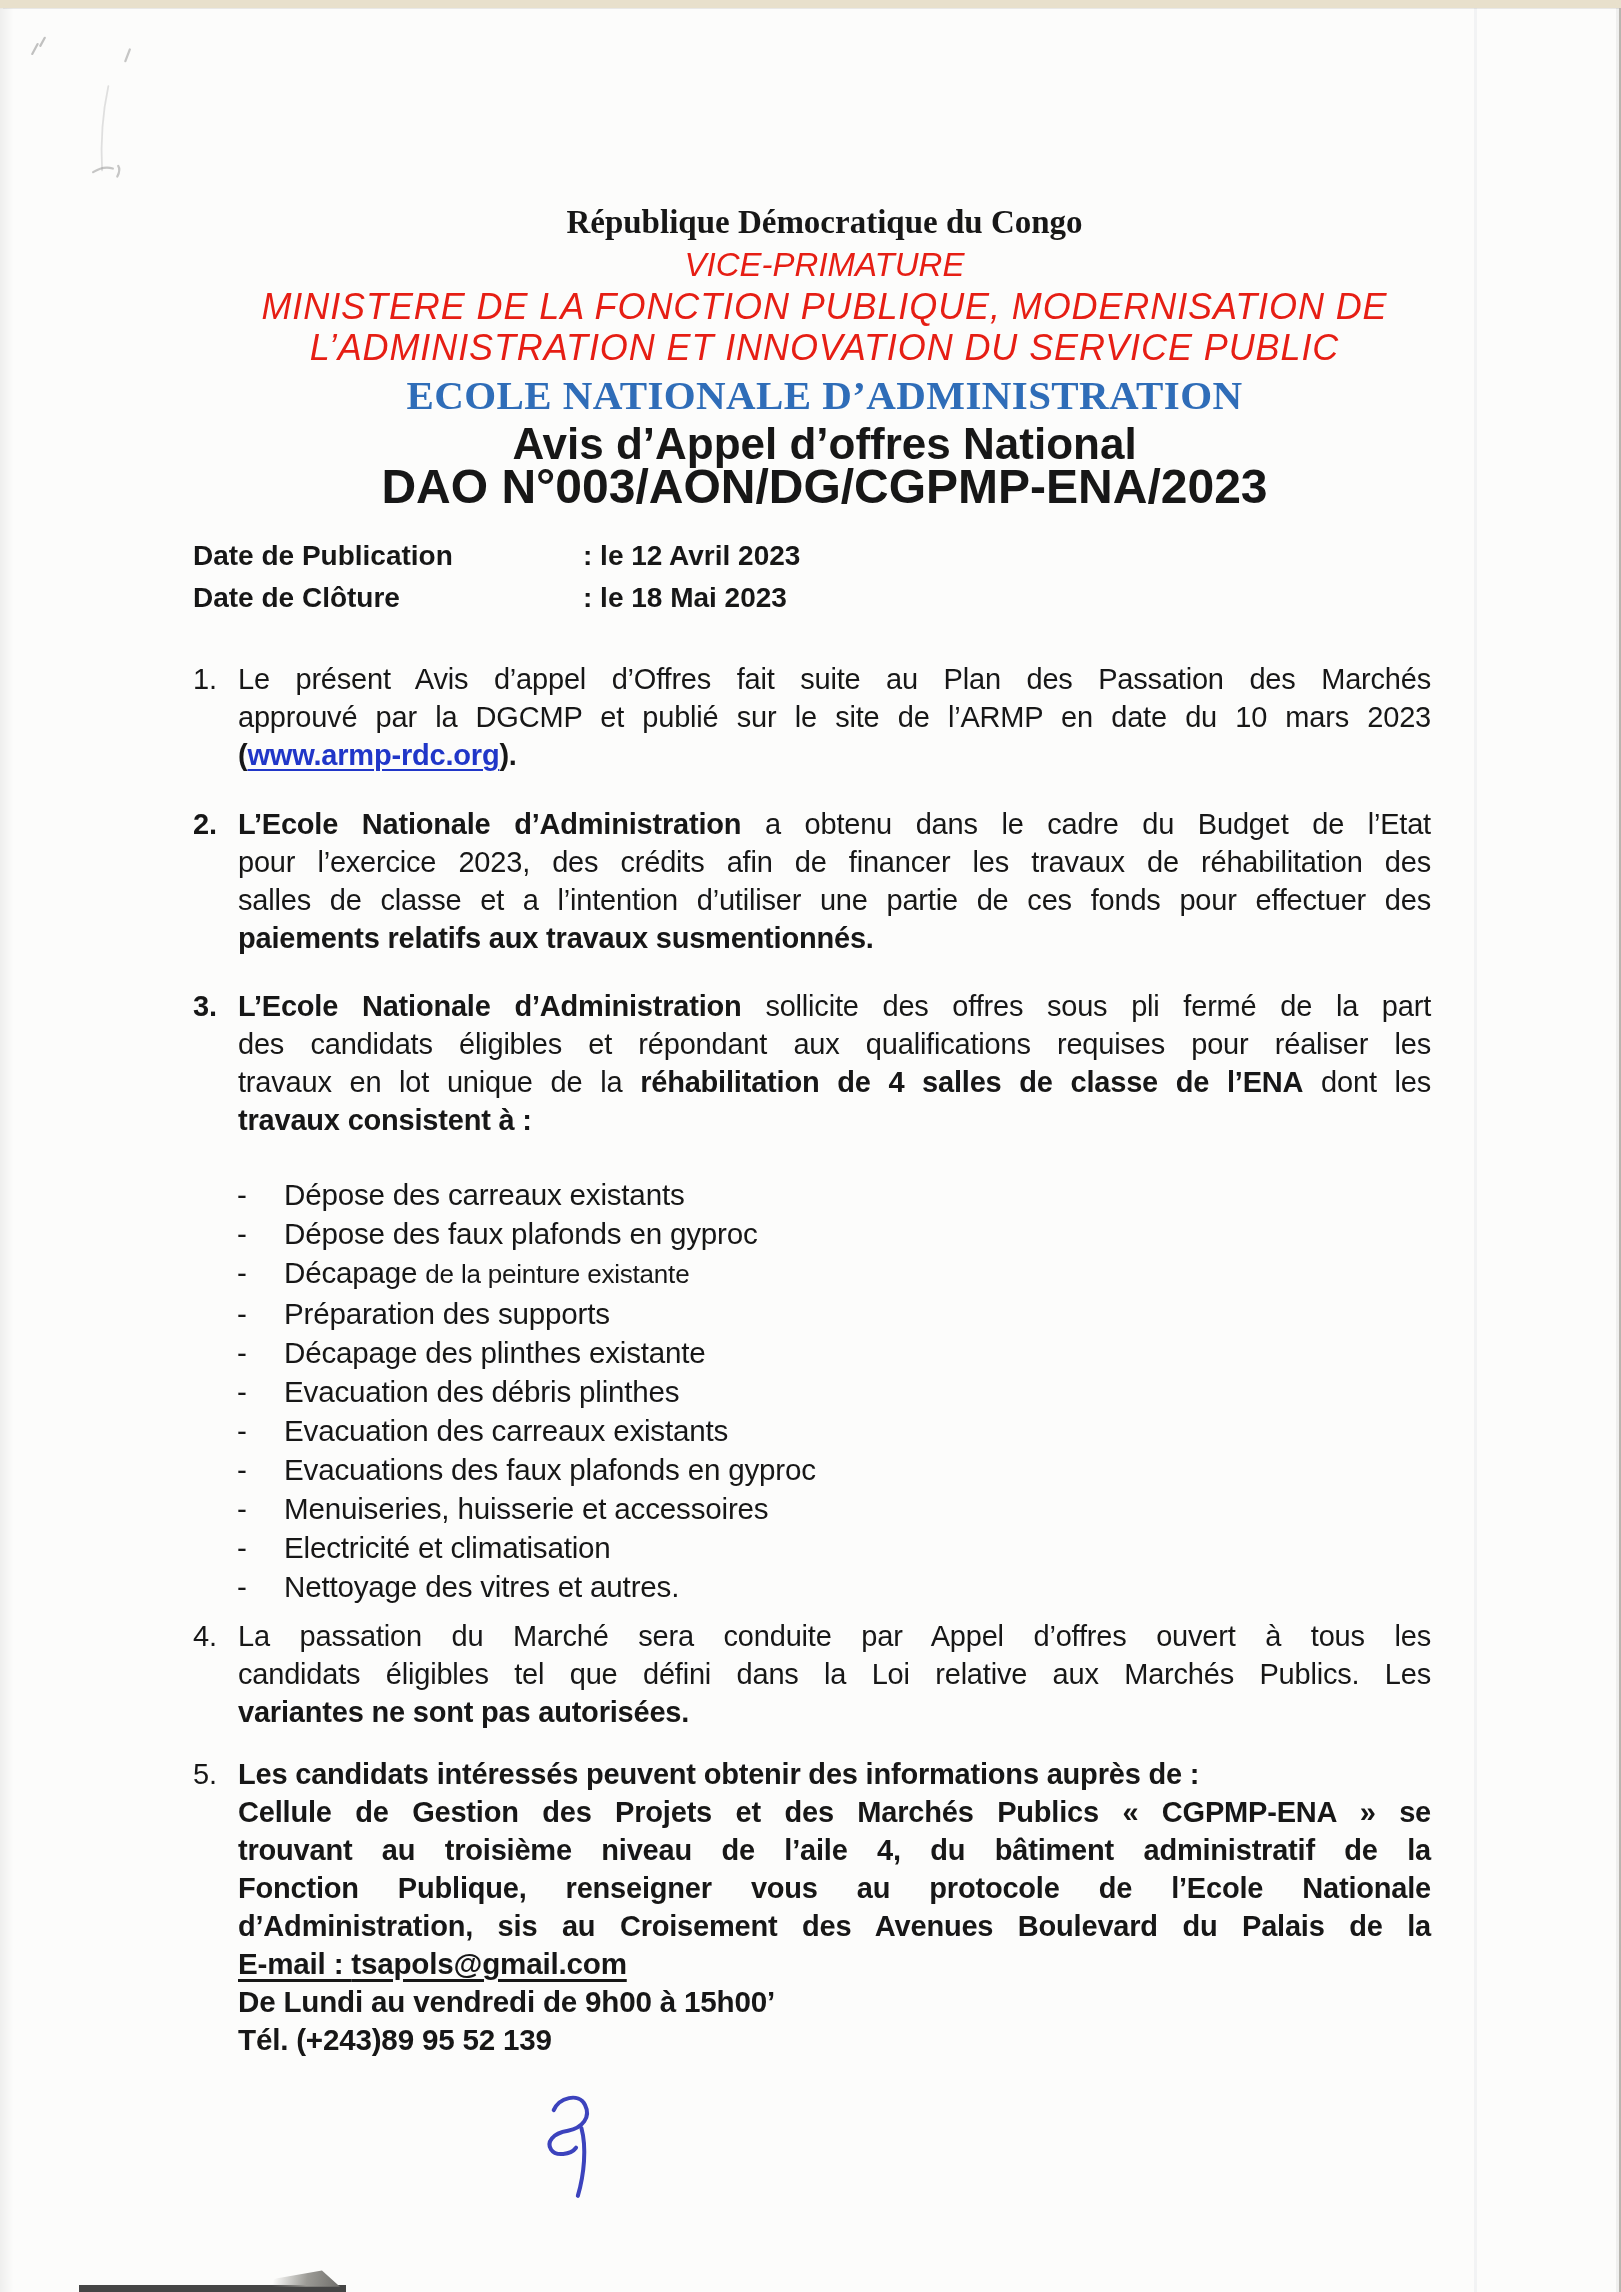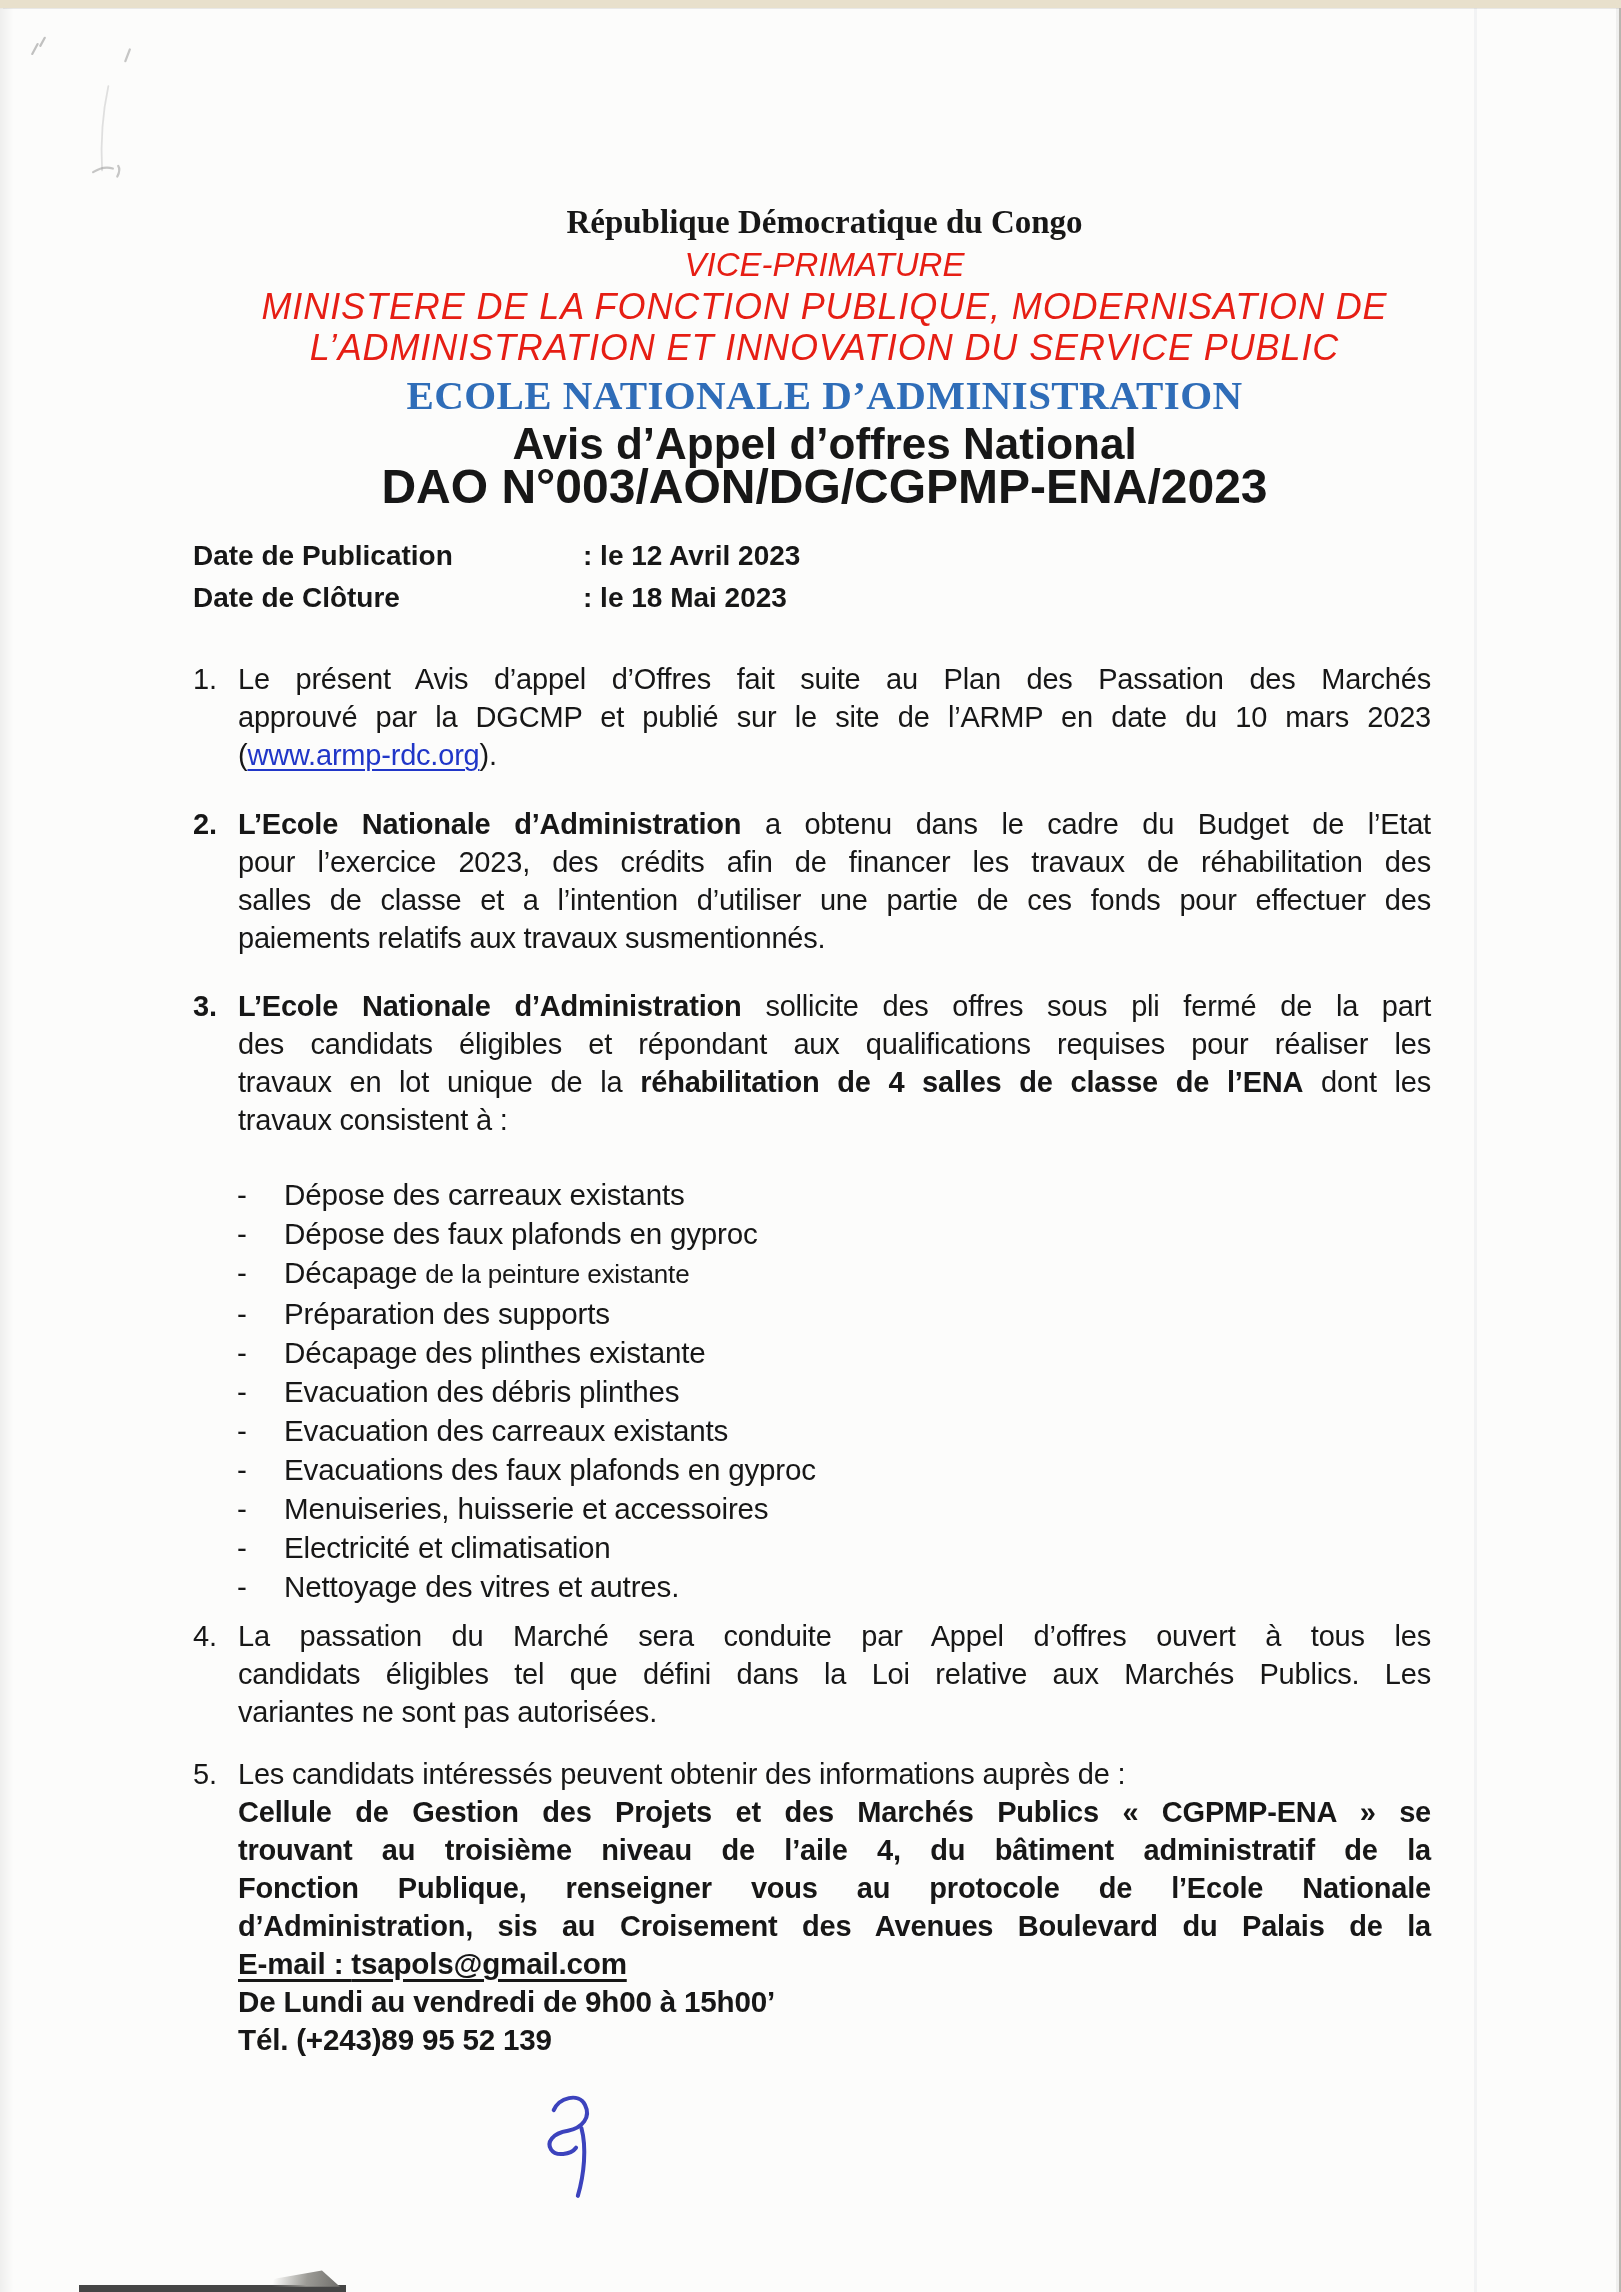--- a/index.html
+++ b/index.html
@@ -33,21 +33,21 @@
   
   .dates{position:absolute;left:193px;top:535px;font-weight:bold;font-size:28px;line-height:42px;}
   .date-row{display:flex;}
   .date-label{width:390px;}
 
   
   .item{position:absolute;left:193px;width:1238px;display:flex;font-size:29px;line-height:38px;letter-spacing:-0.2px;}
   .num{flex:0 0 45px;width:45px;}
   .ibody{flex:1;min-width:0;}
   .jline{text-align:justify;text-align-last:justify;white-space:normal;}
-  .lline{text-align:left;}
+  .lline{text-align:left;font-weight:bold;}
   .b{font-weight:bold;}
   .link{color:#2036c8;text-decoration:underline;text-decoration-thickness:1.8px;text-underline-offset:3.6px;}
   .u{text-decoration:underline;text-decoration-thickness:2.7px;text-underline-offset:4.5px;}
 
   
   .bullets{position:absolute;left:237px;top:1175px;font-size:29.6px;line-height:39px;letter-spacing:-0.2px;}
   .brow{display:flex;}
   .bdash{flex:0 0 47px;width:47px;}
   .small{font-size:26px;}
 

